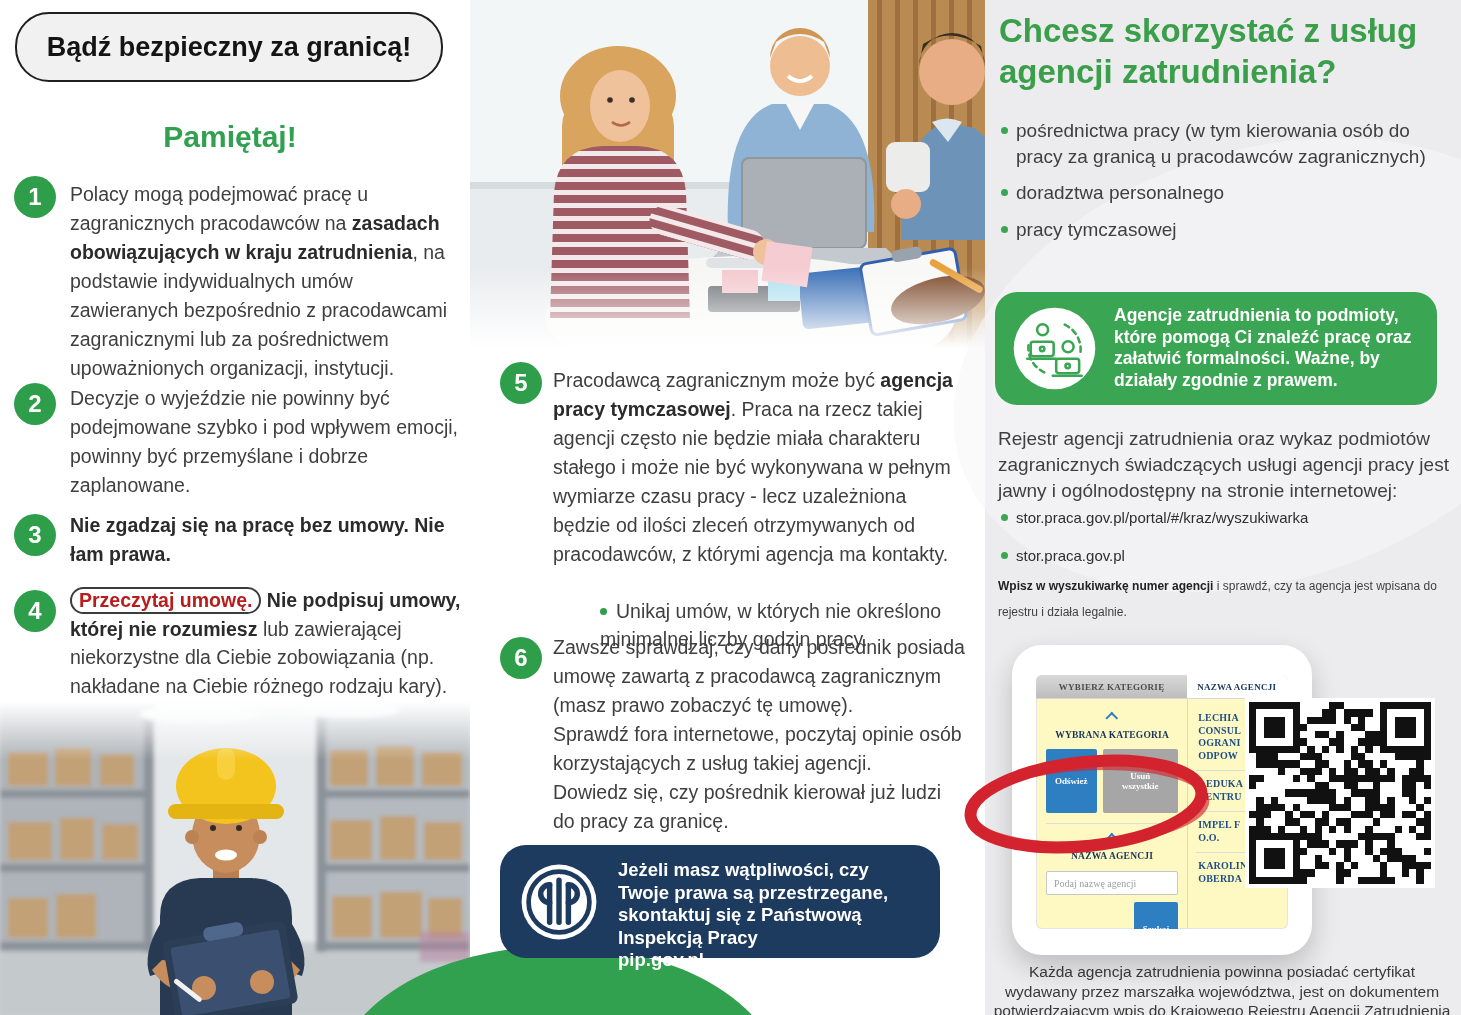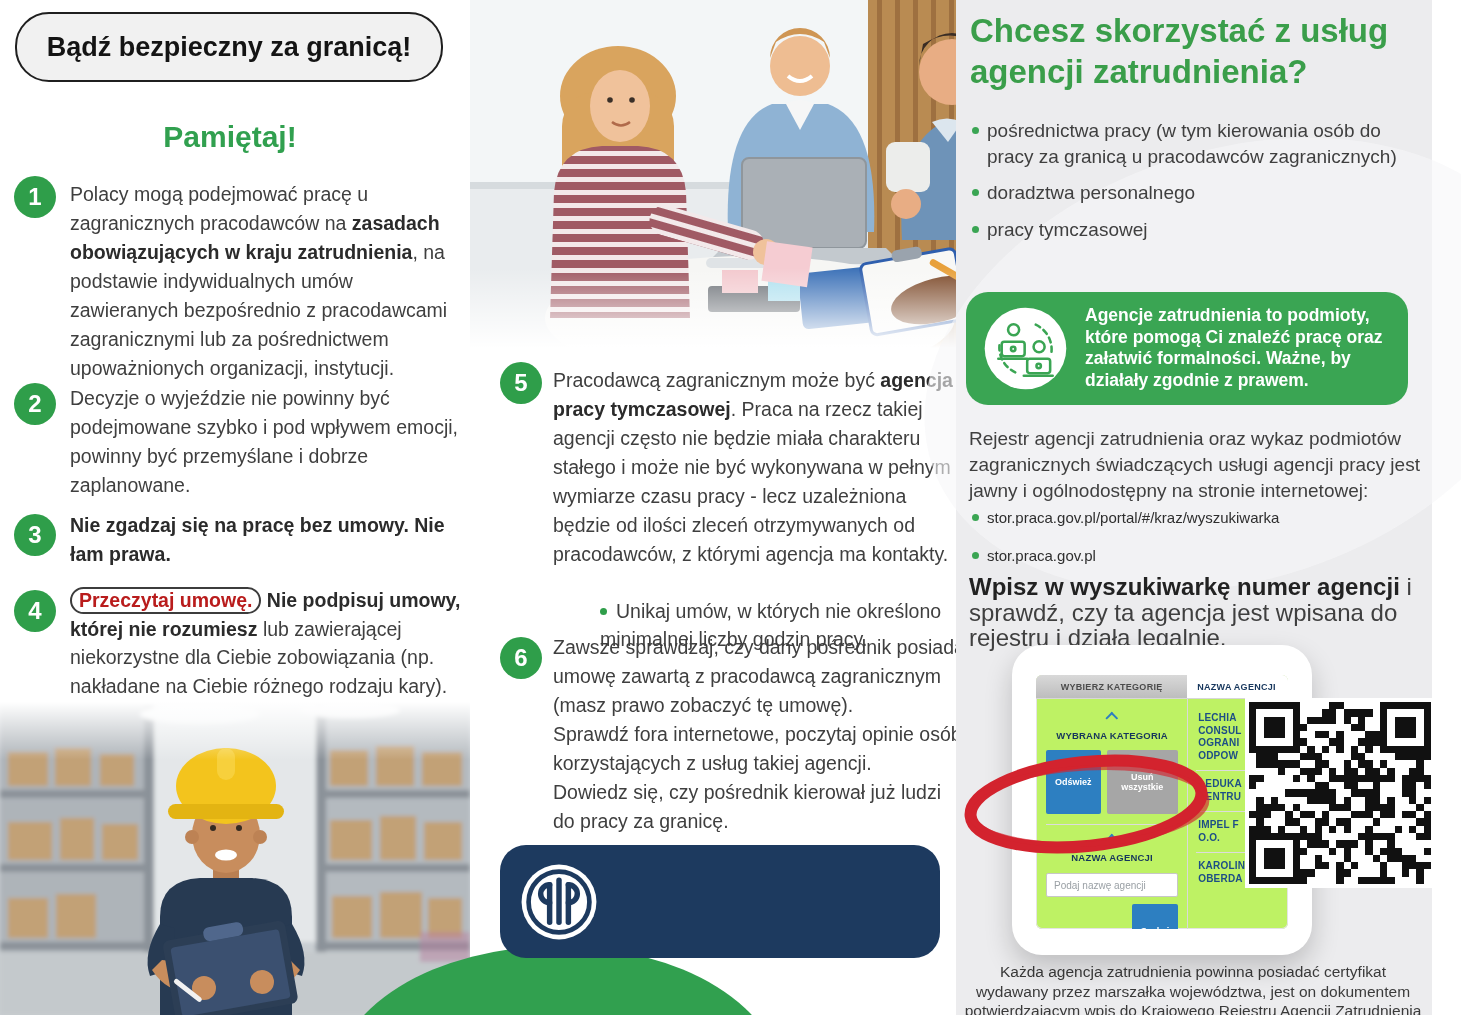--- a/index.html
+++ b/index.html
@@ -24,43 +24,43 @@
   .sub-bullet{font-size:19.5px;line-height:28px;color:#3f3f3f;}
   .sub-bullet::before{content:"";display:inline-block;width:7px;height:7px;border-radius:50%;
                       background:#2f9e4a;margin-right:9px;vertical-align:3px;}
   .pip-box{left:500px;top:845px;width:440px;height:113px;background:#1d3a5f;border-radius:26px;z-index:3;}
   .pip-text{position:absolute;left:118px;top:14px;width:305px;color:#fff;font-size:18.5px;line-height:22.5px;font-weight:700;}
   .pip-text .b{color:#fff;}
   .pip-text .strong{font-weight:800;}
   .green-blob{left:333px;top:946px;width:450px;height:140px;background:#31a04f;
               border-radius:50% 50% 0 0 / 100% 100% 0 0;z-index:2;}
   
-  .right-panel{left:956px;top:0;width:476px;height:1015px;background:#ececee;}
+  .right-panel{left:985px;top:0;width:476px;height:1015px;background:#ececee;}
   .swoosh{left:-40px;top:150px;width:640px;height:430px;background:#f7f7f8;opacity:.6;
           border-radius:50%;transform:rotate(-18deg);}
   .r-title{left:14px;top:10px;width:448px;font-size:33px;line-height:41px;color:#3a9e4a;font-weight:600;}
   .r-title .b{font-weight:800;color:#3a9e4a;}
   .r-bullets{left:14px;top:118px;width:452px;}
   .r-bullet{position:relative;padding-left:17px;font-size:19px;line-height:25.5px;color:#3f3f3f;margin-bottom:11px;}
   .r-bullet::before{content:"";position:absolute;left:2px;top:9px;width:7px;height:7px;border-radius:50%;background:#3aa553;}
   .info-box{left:10px;top:292px;width:442px;height:113px;background:#3aa553;border-radius:22px;}
   .info-text{position:absolute;left:119px;top:13px;width:310px;color:#fff;font-size:17.5px;line-height:21.5px;font-weight:600;}
   .info-text .b{color:#fff;font-weight:800;}
   .registry{left:13px;top:426px;width:452px;font-size:19px;line-height:26px;color:#3f3f3f;}
   .link-row{position:relative;padding-left:17px;font-size:15px;line-height:24px;color:#2e2e2e;margin-bottom:14px;font-weight:500;}
   .link-row::before{content:"";position:absolute;left:2px;top:8px;width:7px;height:7px;border-radius:50%;background:#3aa553;}
   .links{left:14px;top:506px;width:452px;}
-  .search-note{left:13px;top:574px;width:456px;font-size:24px;line-height:25.5px;color:#3f3f3f;}
+  .search-note{left:13px;top:574px;width:456px;font-size:12px;line-height:25.5px;color:#3f3f3f;}
   .search-note .b{color:#222;}
   .caption{left:6px;top:962px;width:462px;text-align:center;font-size:15.5px;line-height:19.5px;color:#3a3a3a;}
   
   .mock-frame{left:1012px;top:645px;width:300px;height:310px;background:#fff;border-radius:30px;
               box-shadow:0 12px 28px rgba(0,0,0,.20);z-index:1;}
-  .mock-screen{position:absolute;left:24px;top:30px;right:24px;bottom:26px;background:#bef264;border-radius:6px;
-               overflow:hidden;box-shadow:inset 0 0 0 1px #e4e4e4;display:flex;flex-direction:column;}
+  .mock-screen{position:absolute;left:24px;top:30px;right:24px;bottom:26px;background:#fef9c3;border-radius:6px;
+               overflow:hidden;box-shadow:inset 0 0 0 1px #e4e4e4;display:flex;flex-direction:column;font-family:Liberation Serif, serif;}
   .tabbar{height:23px;display:flex;flex:0 0 auto;border-bottom:1px solid #d7d7d7;}
   .tab1{flex:0 0 60%;background:linear-gradient(#d9d9d9,#bdbdbd);display:flex;align-items:center;justify-content:center;
         font-size:9px;font-weight:700;color:#4c4c4c;letter-spacing:.3px;}
   .tab2{flex:1;background:#fff;display:flex;align-items:center;justify-content:flex-start;padding-left:10px;
         font-size:9px;font-weight:700;color:#16365c;letter-spacing:.3px;}
   .mock-body{flex:1;display:flex;}
   .mock-left{flex:0 0 60%;padding:14px 9px 6px 10px;box-sizing:border-box;}
   .mock-right{flex:1;border-left:1px solid #d9d9d9;padding:6px 4px 0 8px;box-sizing:border-box;}
   .acc-row{display:flex;align-items:center;gap:8px;font-size:9.5px;font-weight:700;color:#16365c;letter-spacing:.2px;flex-direction:column;}
   .chev{width:7px;height:7px;border-left:2px solid #2d7fc1;border-top:2px solid #2d7fc1;flex:0 0 auto;}
@@ -285,20 +285,22 @@
       <circle cx="50" cy="50" r="48" fill="#fff"></circle>
       <circle cx="50" cy="50" r="39" fill="none" stroke="#1d3a5f" stroke-width="6"></circle>
       <g stroke="#1d3a5f" stroke-width="7" fill="none" stroke-linecap="round">
         <path d="M38 28 V76"></path>
         <path d="M38 28 a11.5 11.5 0 1 0 0 23"></path>
         <path d="M50 22 V76"></path>
         <path d="M62 28 V76"></path>
         <path d="M62 51 a11.5 11.5 0 1 0 0 -23"></path>
       </g>
     </svg>
+    <div class="pip-text rich"><span class="b">Jeżeli masz wątpliwości, czy Twoje prawa są przestrzegane, skontaktuj się z Państwową Inspekcją Pracy
+</span><span class="b strong">pip.gov.pl</span></div>
   </div>
 
   <div class="abs green-blob"></div>
 
   <div class="abs right-panel">
     <div class="abs swoosh"></div>
 
     <div class="abs r-title rich"><span>Chcesz skorzystać z </span><span class="b">usług agencji zatrudnienia</span><span>?</span></div>
 
     <div class="abs r-bullets">

